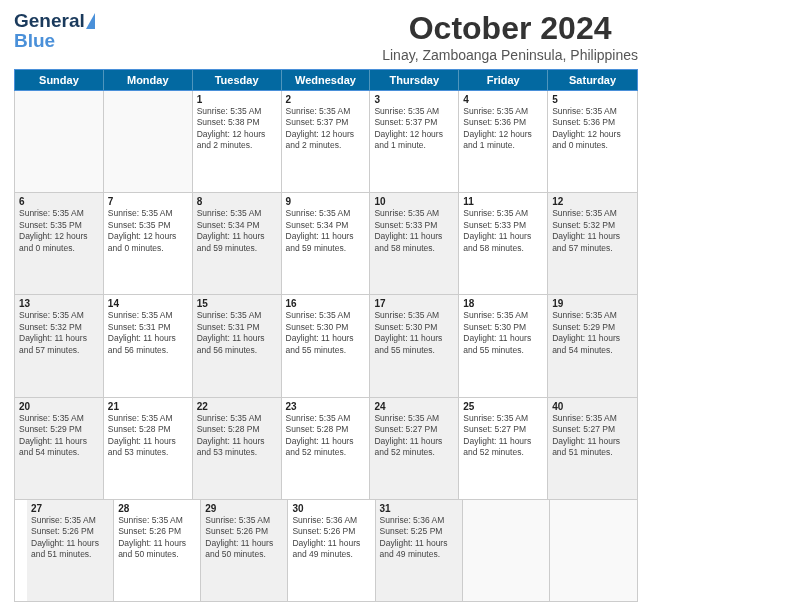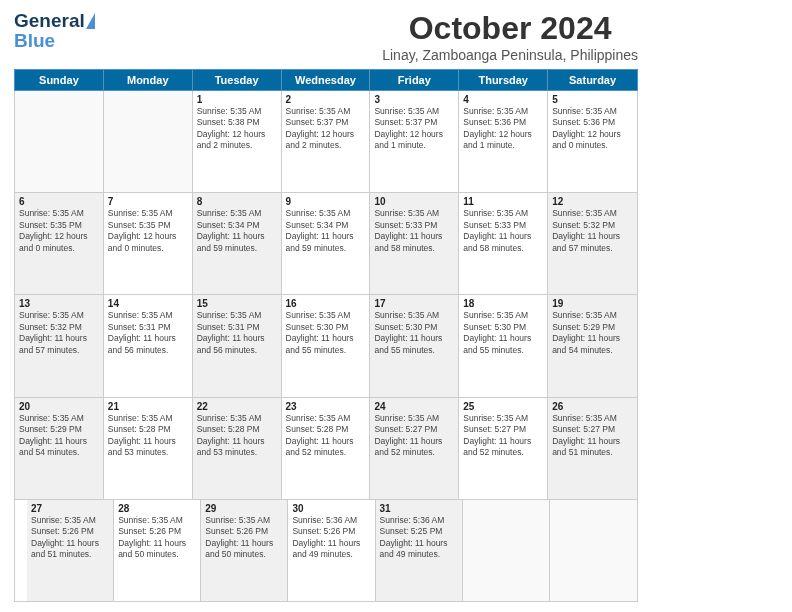--- a/index.html
+++ b/index.html
@@ -114,22 +114,22 @@
       <div class="subtitle">Linay, Zamboanga Peninsula, Philippines</div>
     </div>
   </div>
 
   <div class="calendar">
     <div class="cal-header">
     <div class="cal-header-cell">Sunday</div>
         <div class="cal-header-cell">Monday</div>
         <div class="cal-header-cell">Tuesday</div>
         <div class="cal-header-cell">Wednesday</div>
+        <div class="cal-header-cell">Thursday</div>
         <div class="cal-header-cell">Friday</div>
-        <div class="cal-header-cell">Thursday</div>
         <div class="cal-header-cell">Saturday</div>
       </div>
     <div class="cal-body">
     <div class="cal-row">
           <div class="cal-cell empty"></div>
           <div class="cal-cell empty"></div>
           <div class="cal-cell">
             <div class="day-num">1</div>
             <div class="cell-line">Sunrise: 5:35 AM</div>
             <div class="cell-line">Sunset: 5:38 PM</div>
@@ -304,21 +304,21 @@
             <div class="cell-line">and 52 minutes.</div>
           </div>
           <div class="cal-cell">
             <div class="day-num">25</div>
             <div class="cell-line">Sunrise: 5:35 AM</div>
             <div class="cell-line">Sunset: 5:27 PM</div>
             <div class="cell-line">Daylight: 11 hours</div>
             <div class="cell-line">and 52 minutes.</div>
           </div>
           <div class="cal-cell shaded">
-            <div class="day-num">26</div>
+            <div class="day-num">40</div>
             <div class="cell-line">Sunrise: 5:35 AM</div>
             <div class="cell-line">Sunset: 5:27 PM</div>
             <div class="cell-line">Daylight: 11 hours</div>
             <div class="cell-line">and 51 minutes.</div>
           </div>
         </div>
         <div class="cal-row">
           <div class="cal-cell shaded">
             <div class="day-num">27</div>
             <div class="cell-line">Sunrise: 5:35 AM</div>

